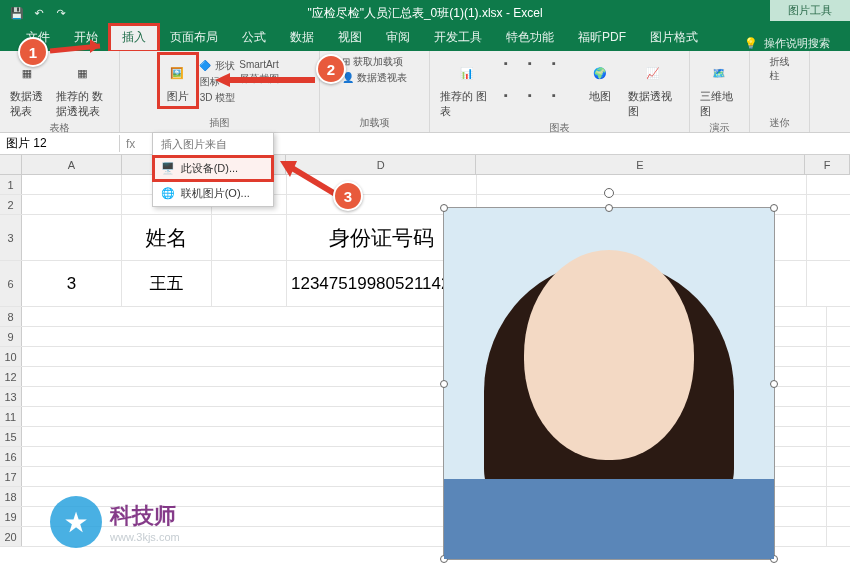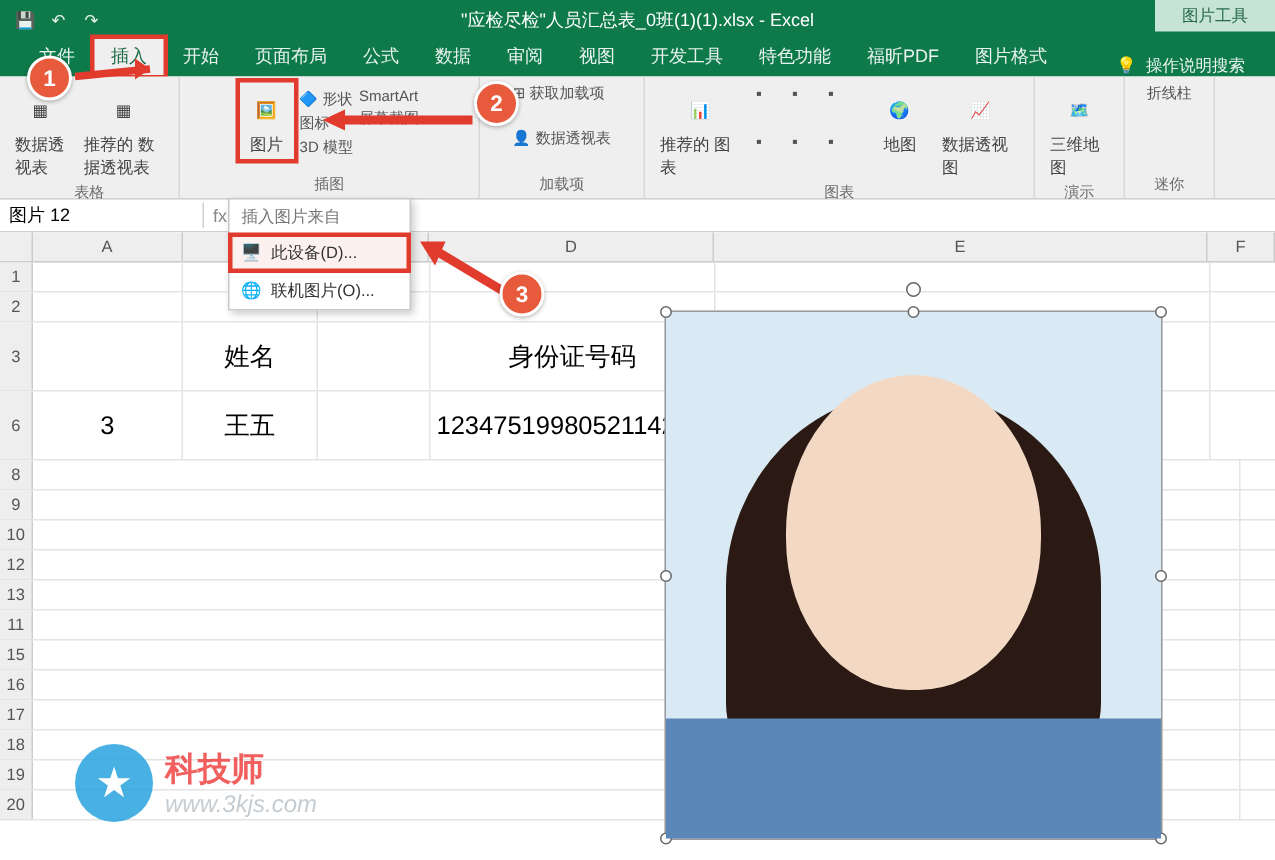--- a/index.html
+++ b/index.html
@@ -24,74 +24,74 @@
 .ricon { width: 32px; height: 32px; display: flex; align-items: center; justify-content: center; }
 .rrow { display: flex; gap: 4px; }
 .illust { position: relative; outline: 3px solid #e03b2d; padding: 2px; }
 
 .dropdown { position: absolute; left: 152px; top: 132px; width: 122px; background: #fff; border: 1px solid #c8c8c8; box-shadow: 2px 2px 5px rgba(0,0,0,.2); z-index: 20; }
 .dd-hdr { font-size: 11px; padding: 4px 8px; color: #777; }
 .dd-item { font-size: 11px; padding: 5px 8px; display: flex; align-items: center; gap: 6px; color: #333; }
 .dd-item.hl { outline: 3px solid #e03b2d; outline-offset: -2px; background: #fdf1ef; }
 
 .namebox-row { height: 22px; background: #fff; border-bottom: 1px solid #d0d0d0; display: flex; align-items: center; font-size: 12px; }
-.namebox { width: 136px; padding: 0 6px; border-right: 1px solid #d0d0d0; }
+.namebox { width: 120px; padding: 0 6px; border-right: 1px solid #d0d0d0; }
 .fx { padding: 0 6px; color: #888; }
 
 .sheet { position: relative; background: #fff; }
 .colhdrs { display: flex; height: 20px; background: #eee; border-bottom: 1px solid #ccc; font-size: 11px; }
 .rhdr-corner { width: 22px; border-right: 1px solid #ccc; background: #eee; }
 .ch { border-right: 1px solid #ccc; display: flex; align-items: center; justify-content: center; color: #555; }
 .rows { display: flex; flex-direction: column; }
 .row { display: flex; height: 20px; border-bottom: 1px solid #e4e4e4; }
 .row .rh { width: 22px; background: #eee; border-right: 1px solid #ccc; display: flex; align-items: center; justify-content: center; font-size: 11px; color: #555; }
 .cell { border-right: 1px solid #e4e4e4; display: flex; align-items: center; padding: 0 4px; font-size: 16px; }
 
 .big-row { height: 46px; }
-.big-row.hdr .cell { font-size: 17px; justify-content: center; }
+.big-row.hdr .cell { font-size: 21px; justify-content: center; }
 .big-row.data .cell { font-size: 17px; }
 
 .photo { position: absolute; left: 443px; top: 207px; width: 332px; height: 353px; border: 1px solid #999; background: #d9eaf4; }
 .handle { position: absolute; width: 8px; height: 8px; background: #fff; border: 1px solid #666; border-radius: 50%; }
 .rot { position: absolute; left: 50%; top: -20px; transform: translateX(-50%); width: 10px; height: 10px; border: 1px solid #666; border-radius: 50%; background: #fff; }
 .face { position: absolute; left: 50%; top: 42%; transform: translate(-50%,-50%); width: 170px; height: 210px; background: #f3d9c4; border-radius: 50% 50% 48% 48%; }
 .hair { position: absolute; left: 50%; top: 15%; transform: translateX(-50%); width: 250px; height: 260px; background: #2b1a13; border-radius: 50% 50% 20% 20%; }
 .collar { position: absolute; bottom: 0; left: 0; right: 0; height: 80px; background: #5a86b8; }
 
 .callout { position: absolute; width: 30px; height: 30px; background: #e85a3c; border: 2px solid #fff; border-radius: 50%; display: flex; align-items: center; justify-content: center; color: #fff; font-weight: bold; font-size: 15px; z-index: 30; box-shadow: 0 1px 3px rgba(0,0,0,.3); }
 .arrow { position: absolute; z-index: 25; }
 
 .watermark { position: absolute; left: 50px; bottom: 25px; display: flex; align-items: center; gap: 8px; opacity: .85; z-index: 40; }
 .wm-badge { width: 52px; height: 52px; border-radius: 50%; background: #2aa3df; position: relative; }
 .wm-star { position: absolute; left: 50%; top: 50%; transform: translate(-50%,-50%); color: #fff; font-size: 28px; }
-.wm-text { color: #ef4444; font-size: 22px; font-weight: bold; }
-.wm-sub { color: #bcc4ca; font-size: 16px; font-style: italic; }
+.wm-text { color: #701a75; font-size: 22px; font-weight: bold; }
+.wm-sub { color: #bcc4ca; font-size: 11px; }
 </style>
 </head>
 <body>
 
 <div class="titlebar">
   <div class="qat">
     <span class="qat-btn">💾</span>
     <span class="qat-btn">↶</span>
     <span class="qat-btn">↷</span>
   </div>
   <div class="title-text">"应检尽检"人员汇总表_0班(1)(1).xlsx - Excel</div>
   <div class="tool-ctx">图片工具</div>
 </div>
 
 <div class="tabs">
   <div class="tab">文件</div>
+  <div class="tab">开始</div>
   <div class="tab active highlight">插入</div>
-  <div class="tab">开始</div>
   <div class="tab">页面布局</div>
   <div class="tab">公式</div>
   <div class="tab">数据</div>
+  <div class="tab">视图</div>
   <div class="tab">审阅</div>
-  <div class="tab">视图</div>
   <div class="tab">开发工具</div>
   <div class="tab">特色功能</div>
   <div class="tab">福昕PDF</div>
   <div class="tab">图片格式</div>
   <div class="tab-help">
     <span>💡</span>
     <span>操作说明搜索</span>
   </div>
 </div>
 
@@ -123,21 +123,21 @@
         <span>3D 模型</span>
       </div>
       <div style="display:flex;flex-direction:column;font-size:10px;gap:2px;padding-top:4px">
         <span>SmartArt</span>
         <span>屏幕截图</span>
       </div>
     </div>
     <div class="rgroup-label">插图</div>
   </div>
   <div class="rgroup" style="width:110px">
-    <div style="display:flex;flex-direction:column;font-size:10px;gap:16px">
+    <div style="display:flex;flex-direction:column;font-size:10px;gap:2px">
       <span>⊞ <span>获取加载项</span></span>
       <span>👤 <span>数据透视表</span></span>
     </div>
     <div class="rgroup-label">加载项</div>
   </div>
   <div class="rgroup" style="width:260px">
     <div class="rrow">
       <div class="rbtn">
           <div class="ricon">📊</div>
           <span>推荐的
@@ -164,21 +164,21 @@
   </div>
   <div class="rgroup" style="width:60px">
     <div class="rbtn">
         <div class="ricon">🗺️</div>
         <span>三维地
 图</span>
       </div>
     <div class="rgroup-label">演示</div>
   </div>
   <div class="rgroup" style="width:60px">
-    <div style="display:flex;flex-direction:row;font-size:10px">
+    <div style="display:flex;flex-direction:column;font-size:10px">
       <span>折线</span>
       <span>柱</span>
     </div>
     <div class="rgroup-label">迷你</div>
   </div>
 </div>
 
 <div class="dropdown">
   <div class="dd-hdr">插入图片来自</div>
   <div class="dd-item hl">

